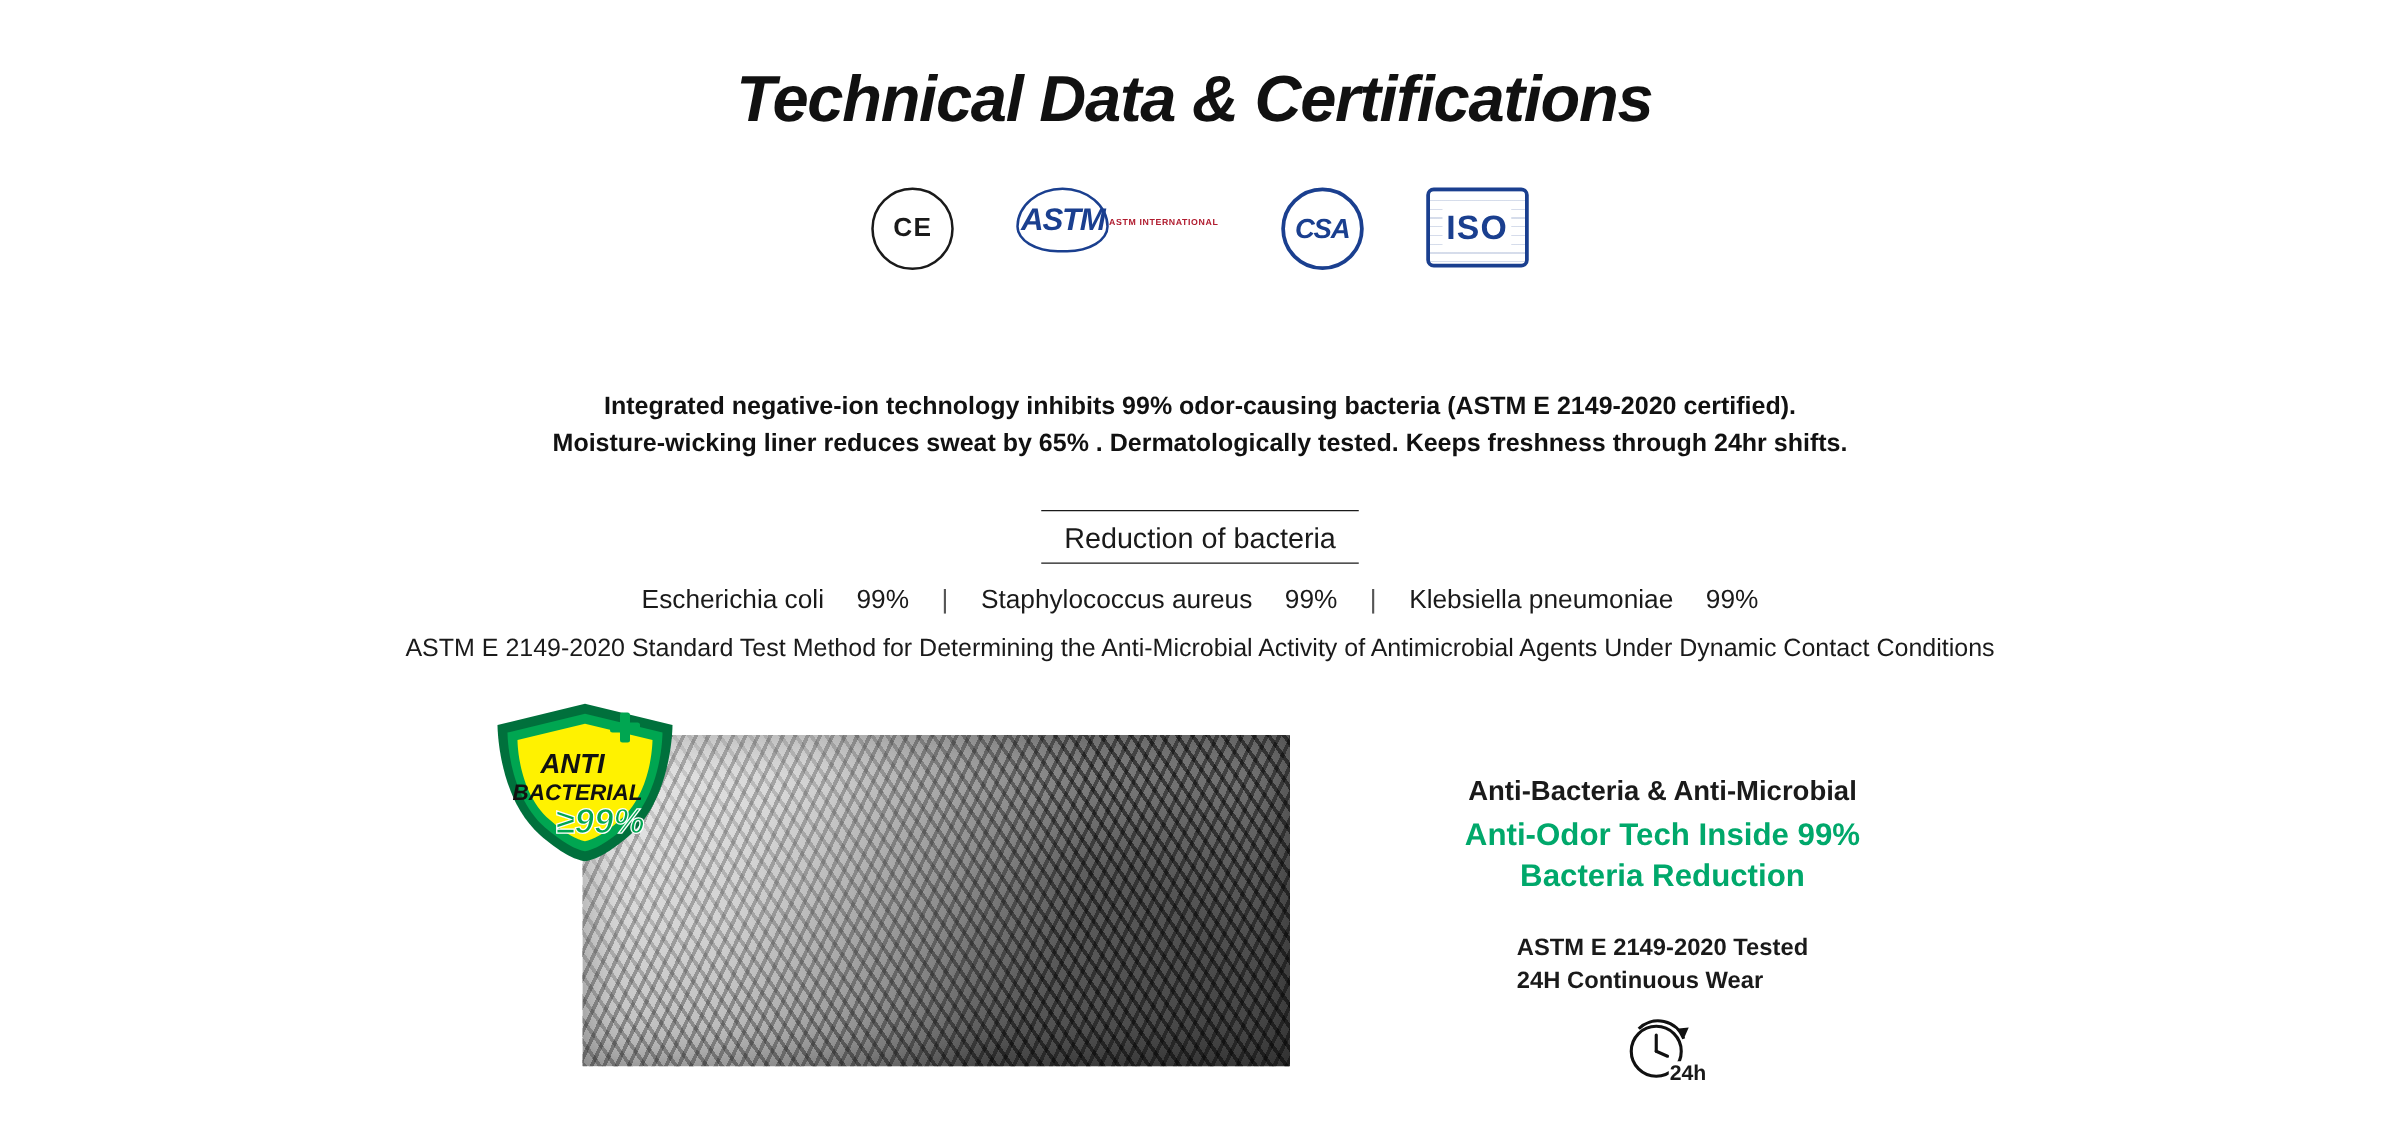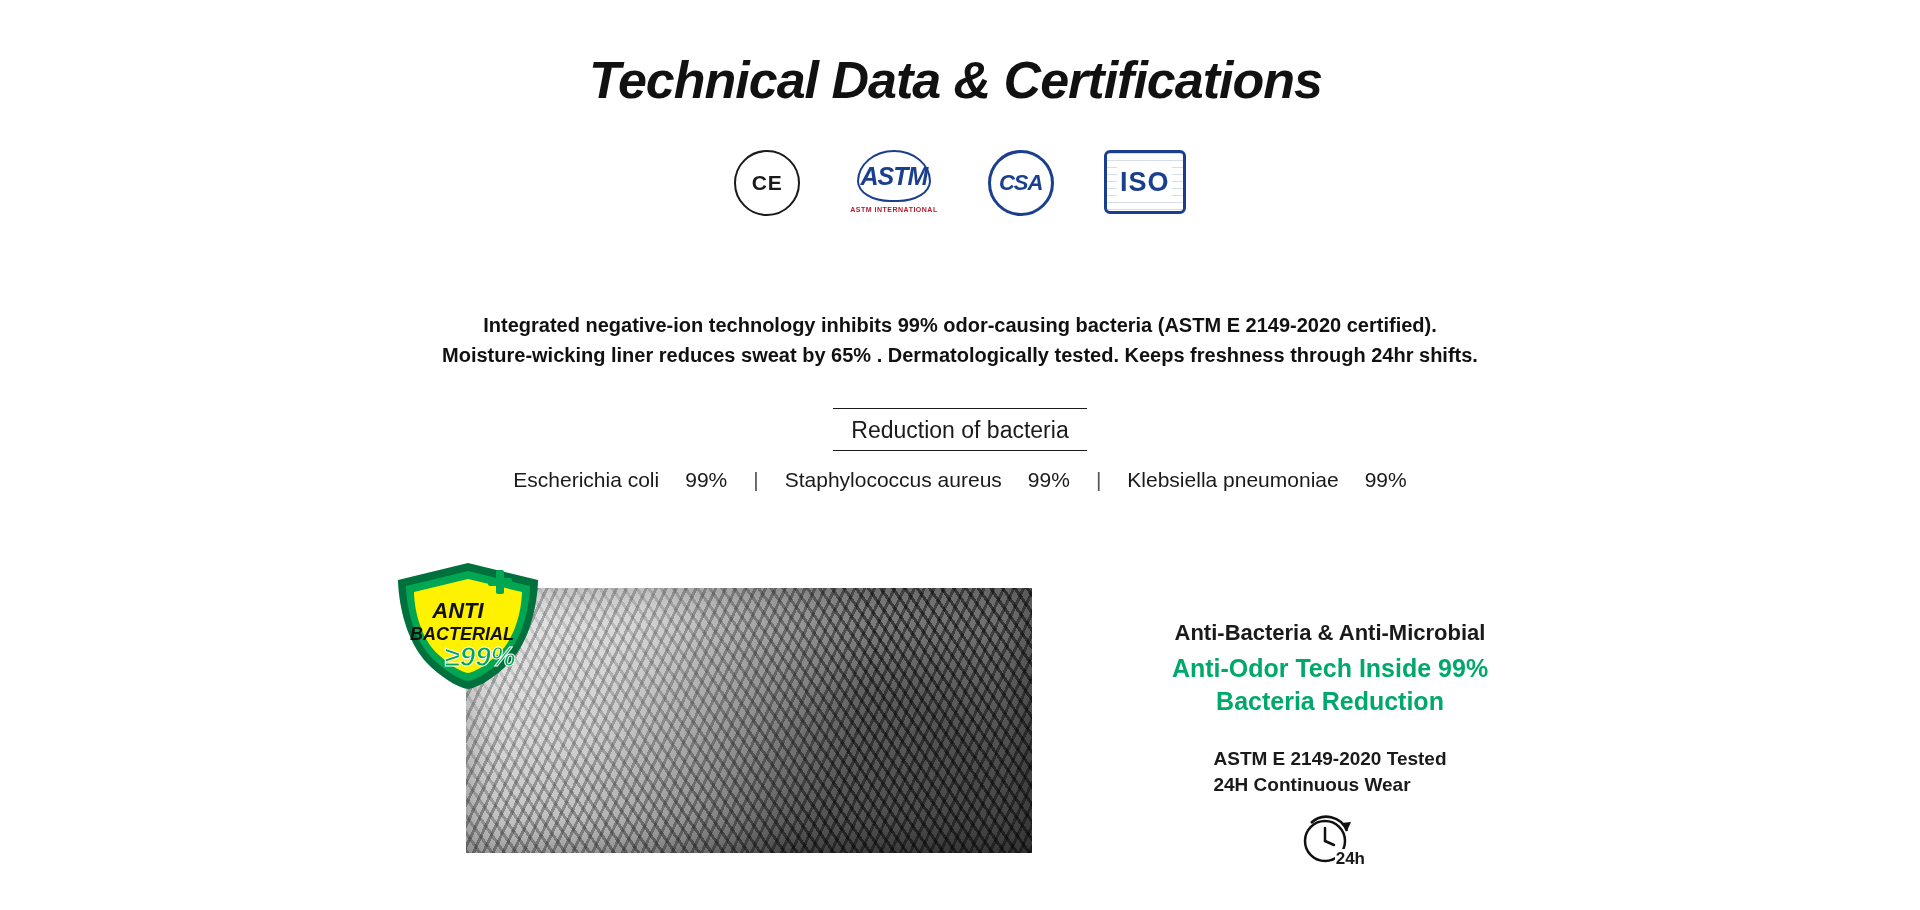--- a/index.html
+++ b/index.html
@@ -62,21 +62,21 @@
     display: flex;
     align-items: center;
     justify-content: center;
     font-size: 21px;
     font-weight: bold;
     letter-spacing: 1px;
     color: #1a1a1a;
   }
 
   
-  .astm-wrap { display:flex; flex-direction:column; align-items:center; }
+  .astm-wrap { display:flex; flex-direction:row; align-items:center; }
   .astm-logo {
     width: 74px; height: 52px;
     display:flex; align-items:center; justify-content:center;
     font-size: 25px; font-weight: bold; font-style: italic;
     color: #1a3f8f; letter-spacing: -1px;
     border: 2px solid #1a3f8f;
     border-radius: 50% 50% 45% 45% / 60% 60% 40% 40%;
     box-sizing: border-box;
   }
   .astm-sub {
@@ -259,20 +259,21 @@
       <span>Staphylococcus aureus</span>
       <span>99%</span>
     </div>
     <span class="sep">|</span>
     <div class="b-item">
       <span>Klebsiella pneumoniae</span>
       <span>99%</span>
     </div>
   </div>
 
+  <div class="astm-standard">ASTM E 2149-2020 Standard Test Method for Determining the Anti-Microbial Activity of Antimicrobial Agents Under Dynamic Contact Conditions</div>
 
   <div class="fabric"></div>
 
   <div class="shield">
     <svg width="152" height="132" viewBox="0 0 152 132">
       <path d="M76 3 L146 20 C146 20 146 78 112 108 C96 122 84 128 76 129 C68 128 56 122 40 108 C6 78 6 20 6 20 Z" fill="#00703c"></path>
       <path d="M76 11 L138 26 C138 26 138 76 108 102 C94 114 83 120 76 121 C69 120 58 114 44 102 C14 76 14 26 14 26 Z" fill="#00a651"></path>
       <path d="M76 19 L130 32 C130 32 130 74 104 96 C92 107 82 112 76 113 C70 112 60 107 48 96 C22 74 22 32 22 32 Z" fill="#fff200"></path>
       <text x="66" y="58" font-family="Liberation Sans, sans-serif" font-size="22" font-weight="bold" font-style="italic" fill="#111" text-anchor="middle">ANTI</text>
       <text x="70" y="80" font-family="Liberation Sans, sans-serif" font-size="18" font-weight="bold" font-style="italic" fill="#111" text-anchor="middle">BACTERIAL</text>

